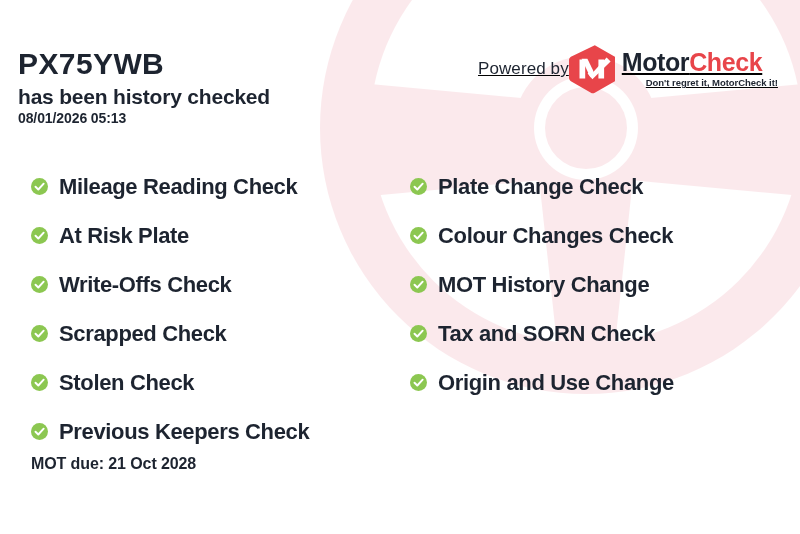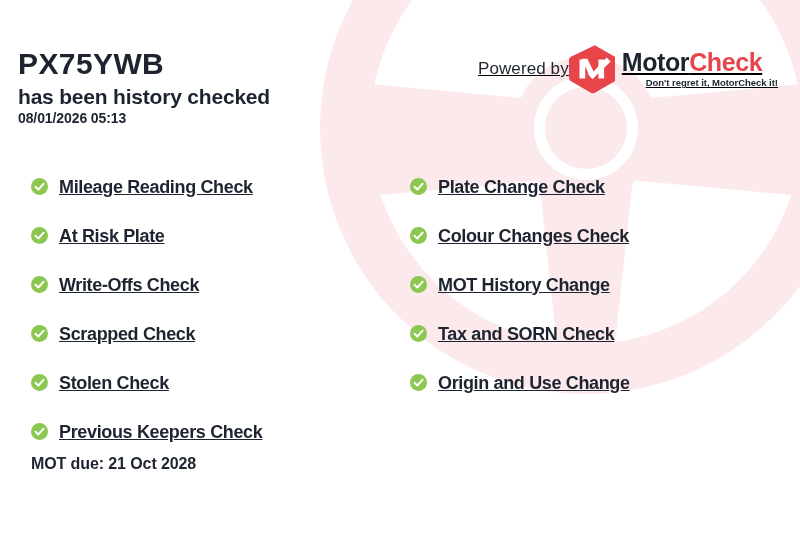--- a/index.html
+++ b/index.html
@@ -150,27 +150,26 @@
     height: 49px;
     gap: 11px;
   }
   .check-icon {
     flex: 0 0 auto;
     width: 17px;
     height: 17px;
     display: block;
   }
   .check-label {
-    font-size: 18px;
+    font-size: 22px;
     font-weight: bold;
     color: #1d2430;
     letter-spacing: -0.35px;
     white-space: nowrap;
     line-height: 1;
-    text-decoration: underline;
   }
 
   #mot-due {
     position: absolute;
     left: 31px;
     top: 455px;
     font-size: 16px;
     font-weight: bold;
     color: #1d2430;
     letter-spacing: -0.1px;

